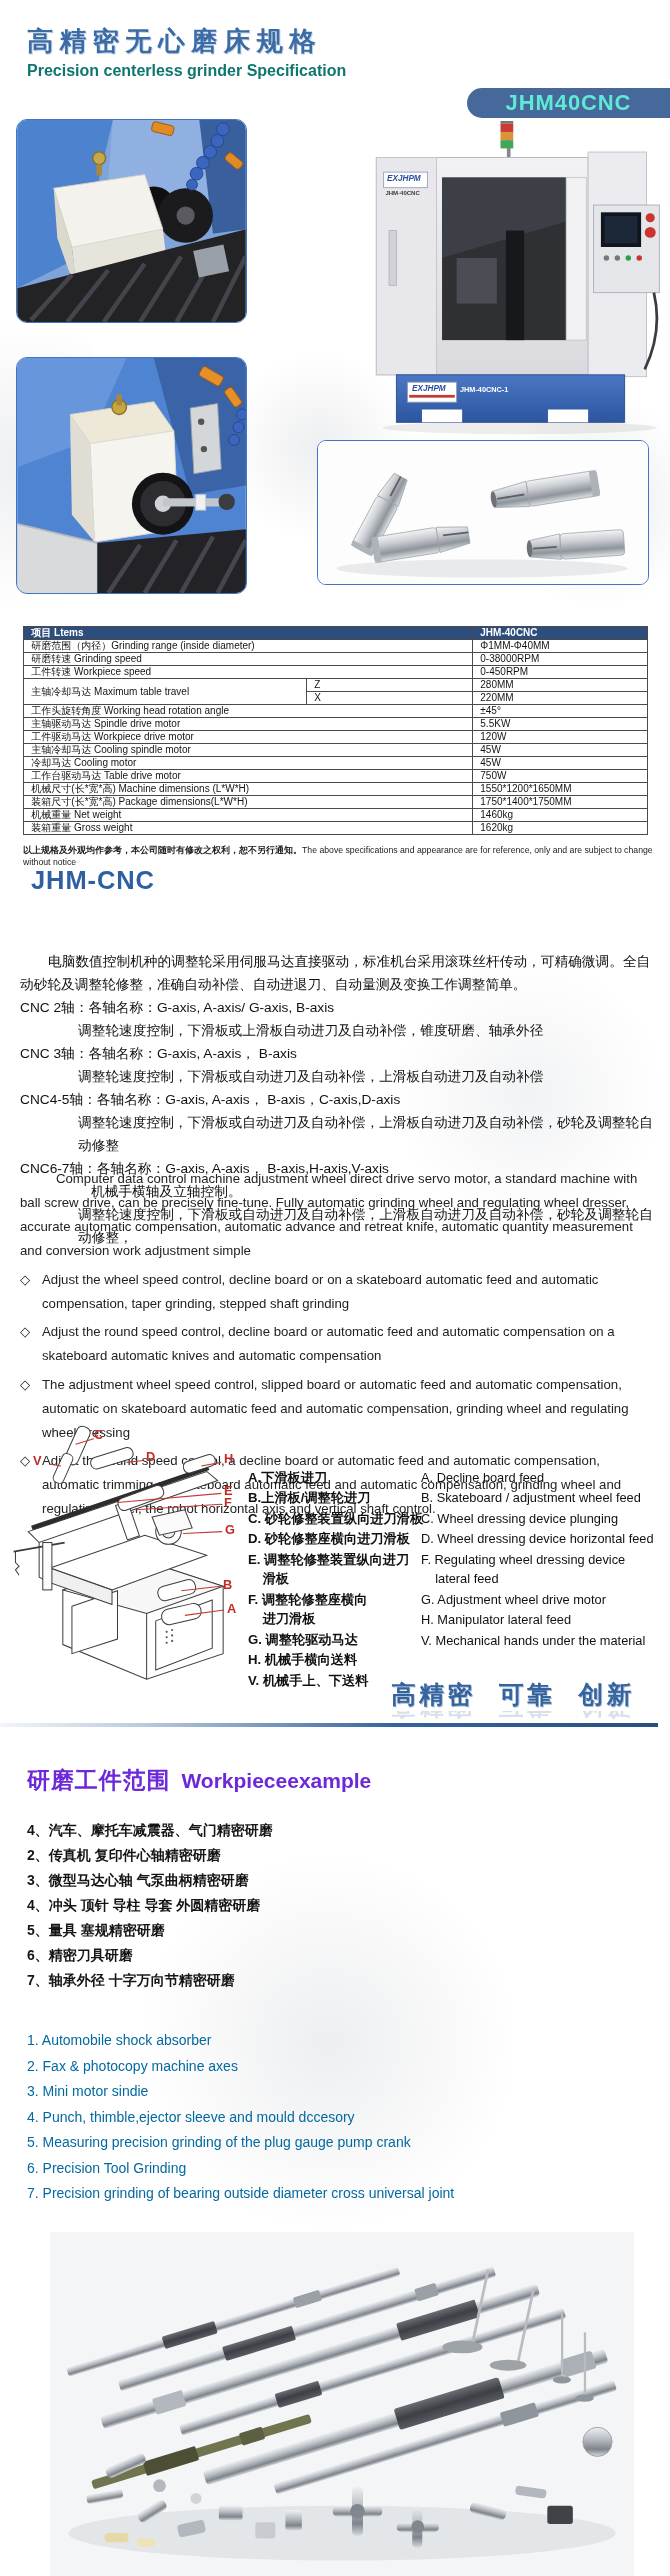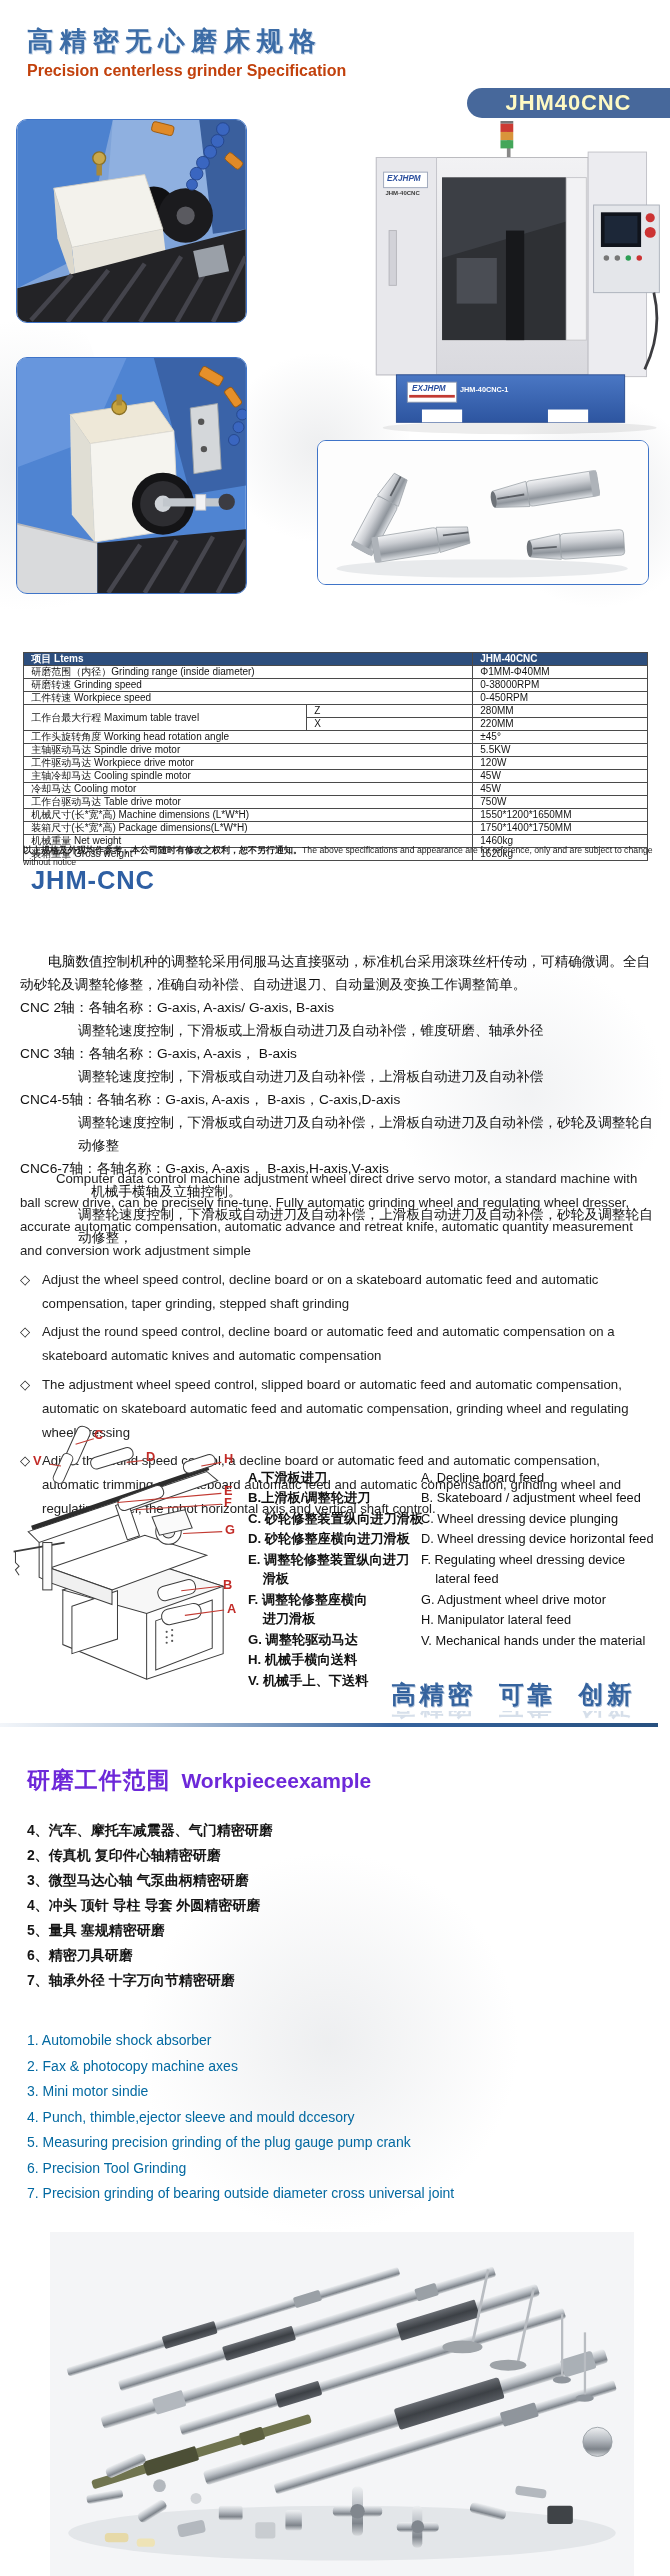--- a/index.html
+++ b/index.html
@@ -5,33 +5,33 @@
   html,body{margin:0;padding:0;background:#ffffff;}
   body{width:670px;height:2576px;position:relative;overflow:hidden;
        font-family:"Liberation Sans", sans-serif;color:#222;}
   .abs{position:absolute;}
   
   .wm{position:absolute;border-radius:50%;z-index:0;}
   
   .hdr{left:27px;top:24px;z-index:2;}
   .hdr-zh{font-size:26.4px;font-weight:bold;color:#3c6ca6;letter-spacing:6.4px;
           text-shadow:0.9px 0.9px 0 #c8d6e8;}
-  .hdr-en{font-size:16px;font-weight:bold;color:#c2410c;margin-top:2.7px;letter-spacing:0px;}
+  .hdr-en{font-size:16px;font-weight:bold;color:#0f766e;margin-top:2.7px;letter-spacing:0px;}
   .badge{left:467px;top:88px;width:203px;height:30px;background:#47689b;
-         border-radius:15.5px 0 0 15.5px;color:#fef9c3;font-size:22px;font-weight:bold;
+         border-radius:15.5px 0 0 15.5px;color:#5eead4;font-size:22px;font-weight:bold;
          text-align:center;line-height:30px;letter-spacing:0.9px;z-index:2;}
   
   .photo-frame{position:absolute;border:1.8px solid #3f74c8;border-radius:11px;
                overflow:hidden;background:#fff;z-index:2;}
   .photo-plain{position:absolute;overflow:hidden;z-index:2;}
   .ph-label{position:absolute;font-weight:bold;line-height:1.05;}
   
   .spec{left:23px;top:626px;width:624px;z-index:2;}
   table.spec-t{border-collapse:collapse;width:624px;table-layout:fixed;
-               border:1.8px solid #4a4a4a;margin-top:26px;}
+               border:1.8px solid #4a4a4a;}
   table.spec-t th,table.spec-t td{border:0.9px solid #4a4a4a;font-size:10px;
                line-height:12px;height:11.5px;padding:0 7.3px;text-align:left;
                overflow:hidden;white-space:nowrap;}
   table.spec-t thead th{background:#2d4e7d;color:#fff;font-weight:bold;}
   table.spec-t td{color:#141414;background:#fff;}
   .spec-note{left:23px;top:844px;width:634px;font-size:8.7px;color:#222;z-index:2;}
   .spec-note b{font-size:9px;}
   
   .cnc-h{left:31px;top:866px;font-size:25.5px;font-weight:bold;color:#2e5fa3;
          letter-spacing:0.9px;z-index:2;}
@@ -286,21 +286,21 @@
           <td>0-38000RPM</td>
         </tr>
 
         <tr>
           <td colspan="2">工件转速 Workpiece speed</td>
           <td>0-450RPM</td>
         </tr>
       </tbody>
     <tbody>
       <tr>
-        <td rowspan="2">工作台最大行程 Maximum table travel</td>
+        <td rowspan="2">主轴冷却马达 Maximum table travel</td>
         <td>Z</td>
         <td>280MM</td>
       </tr>
       <tr>
         <td>X</td>
         <td>220MM</td>
       </tr>
     </tbody>
     <tbody>
 

